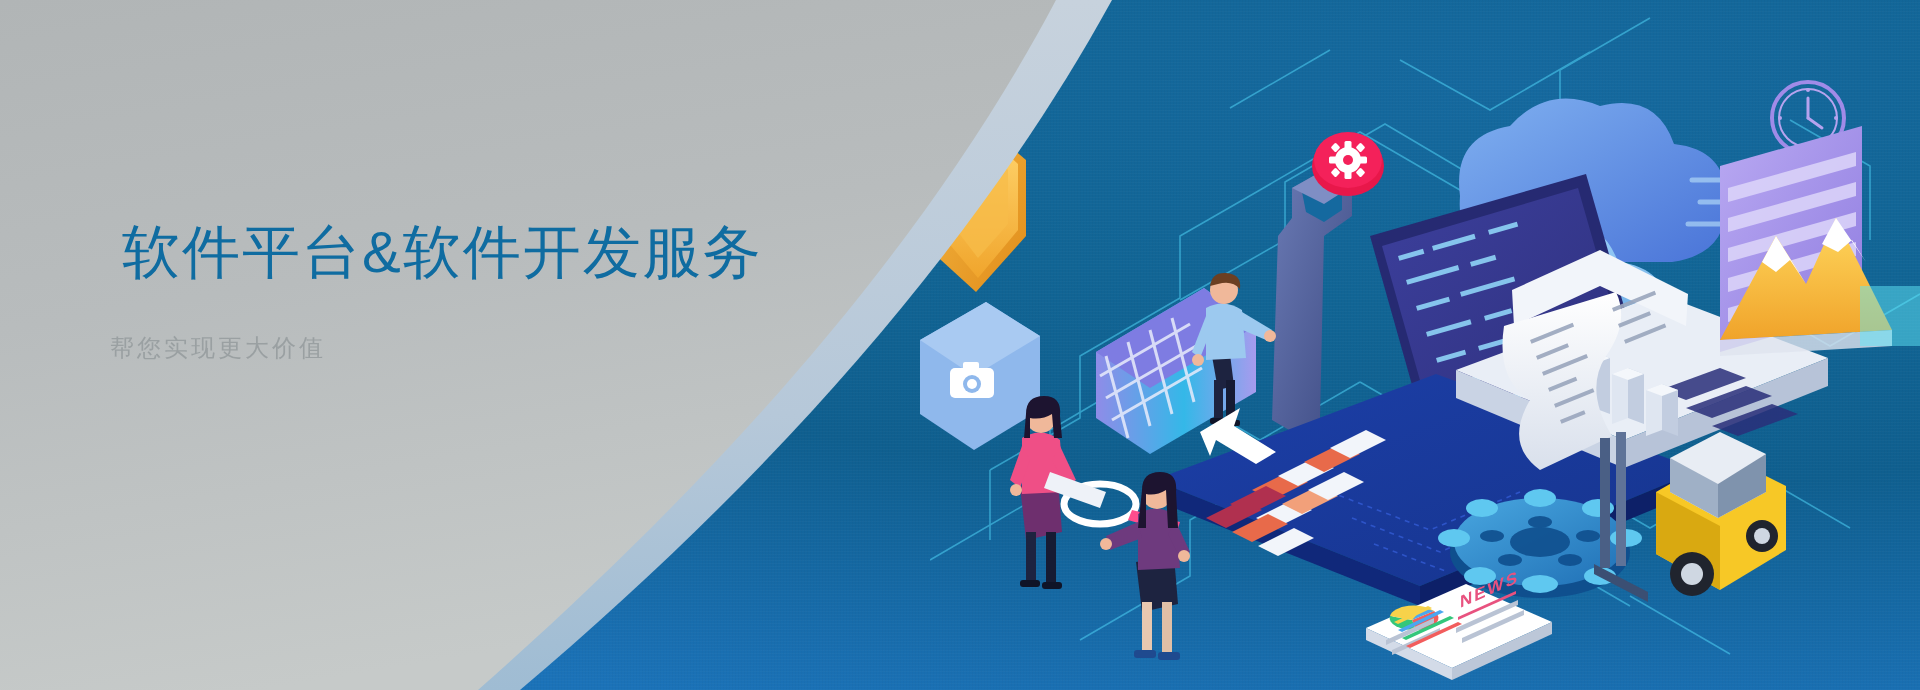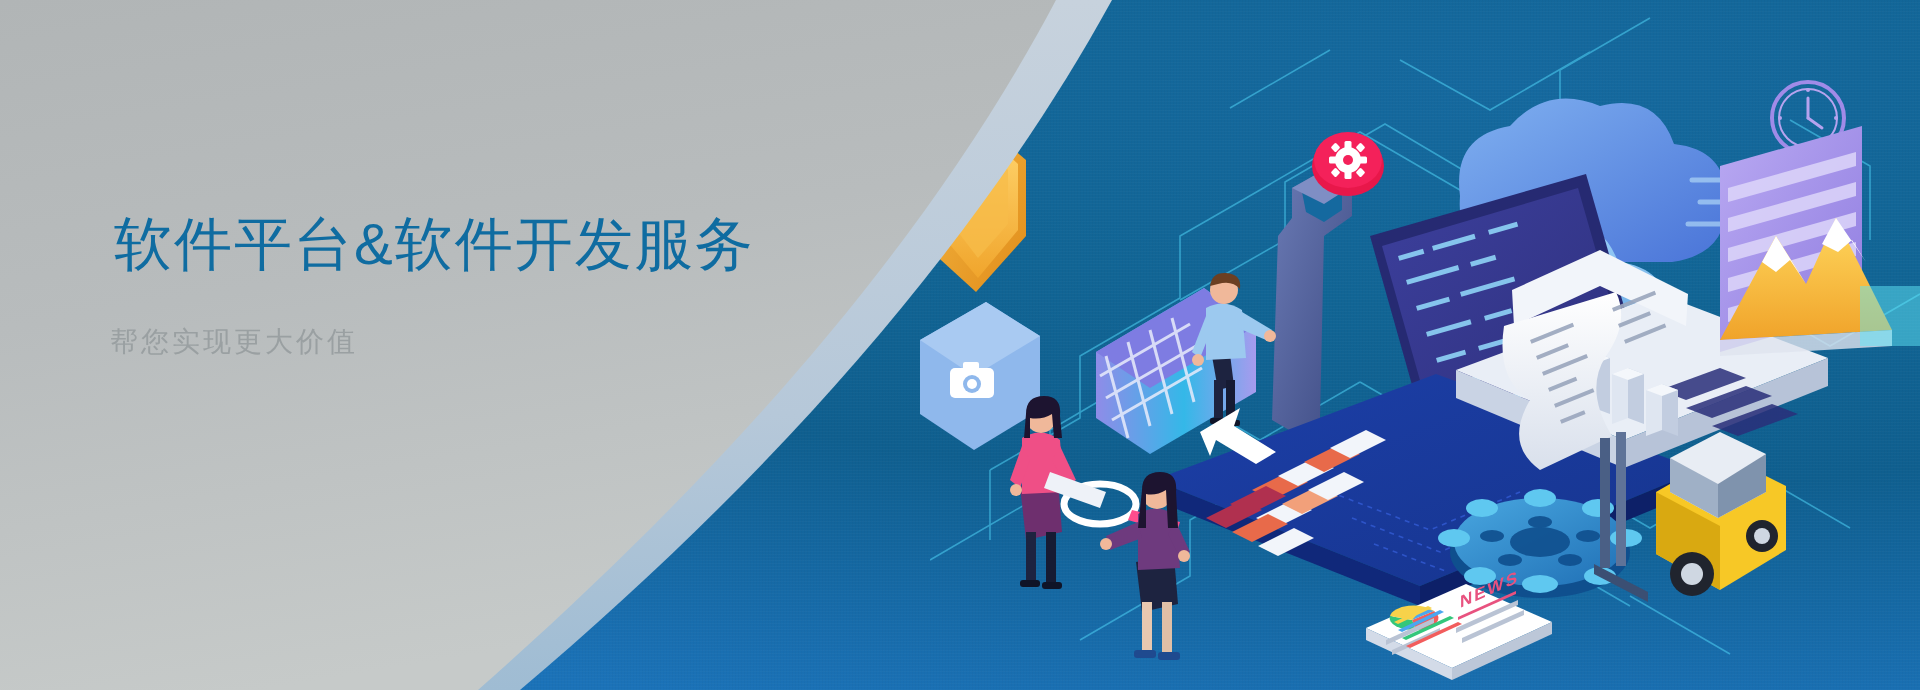--- a/index.html
+++ b/index.html
@@ -33,25 +33,25 @@
   
   .left-curve{
     position:absolute;left:0;top:0;width:1180px;height:690px;
   }
   .left-curve svg{display:block;}
 
   
   .copy{position:absolute;left:110px;top:205px;width:760px;}
   .headline{
     font-size:58px;font-weight:400;letter-spacing:2px;
-    color:#0f6ca1;line-height:1.22;margin:4px;white-space:nowrap;
+    color:#0f6ca1;line-height:1.22;margin:12px;white-space:nowrap;
   }
   .subline{
     margin:44px 0 0 0;
-    font-size:28px;font-weight:400;letter-spacing:3px;
+    font-size:24px;font-weight:400;letter-spacing:3px;
     color:#9aa0a2;line-height:1.3;
   }
 
   
   .scene{position:absolute;left:900px;top:40px;width:1020px;height:650px;}
   .scene svg{display:block;}
 </style>
 </head>
 <body>
 

